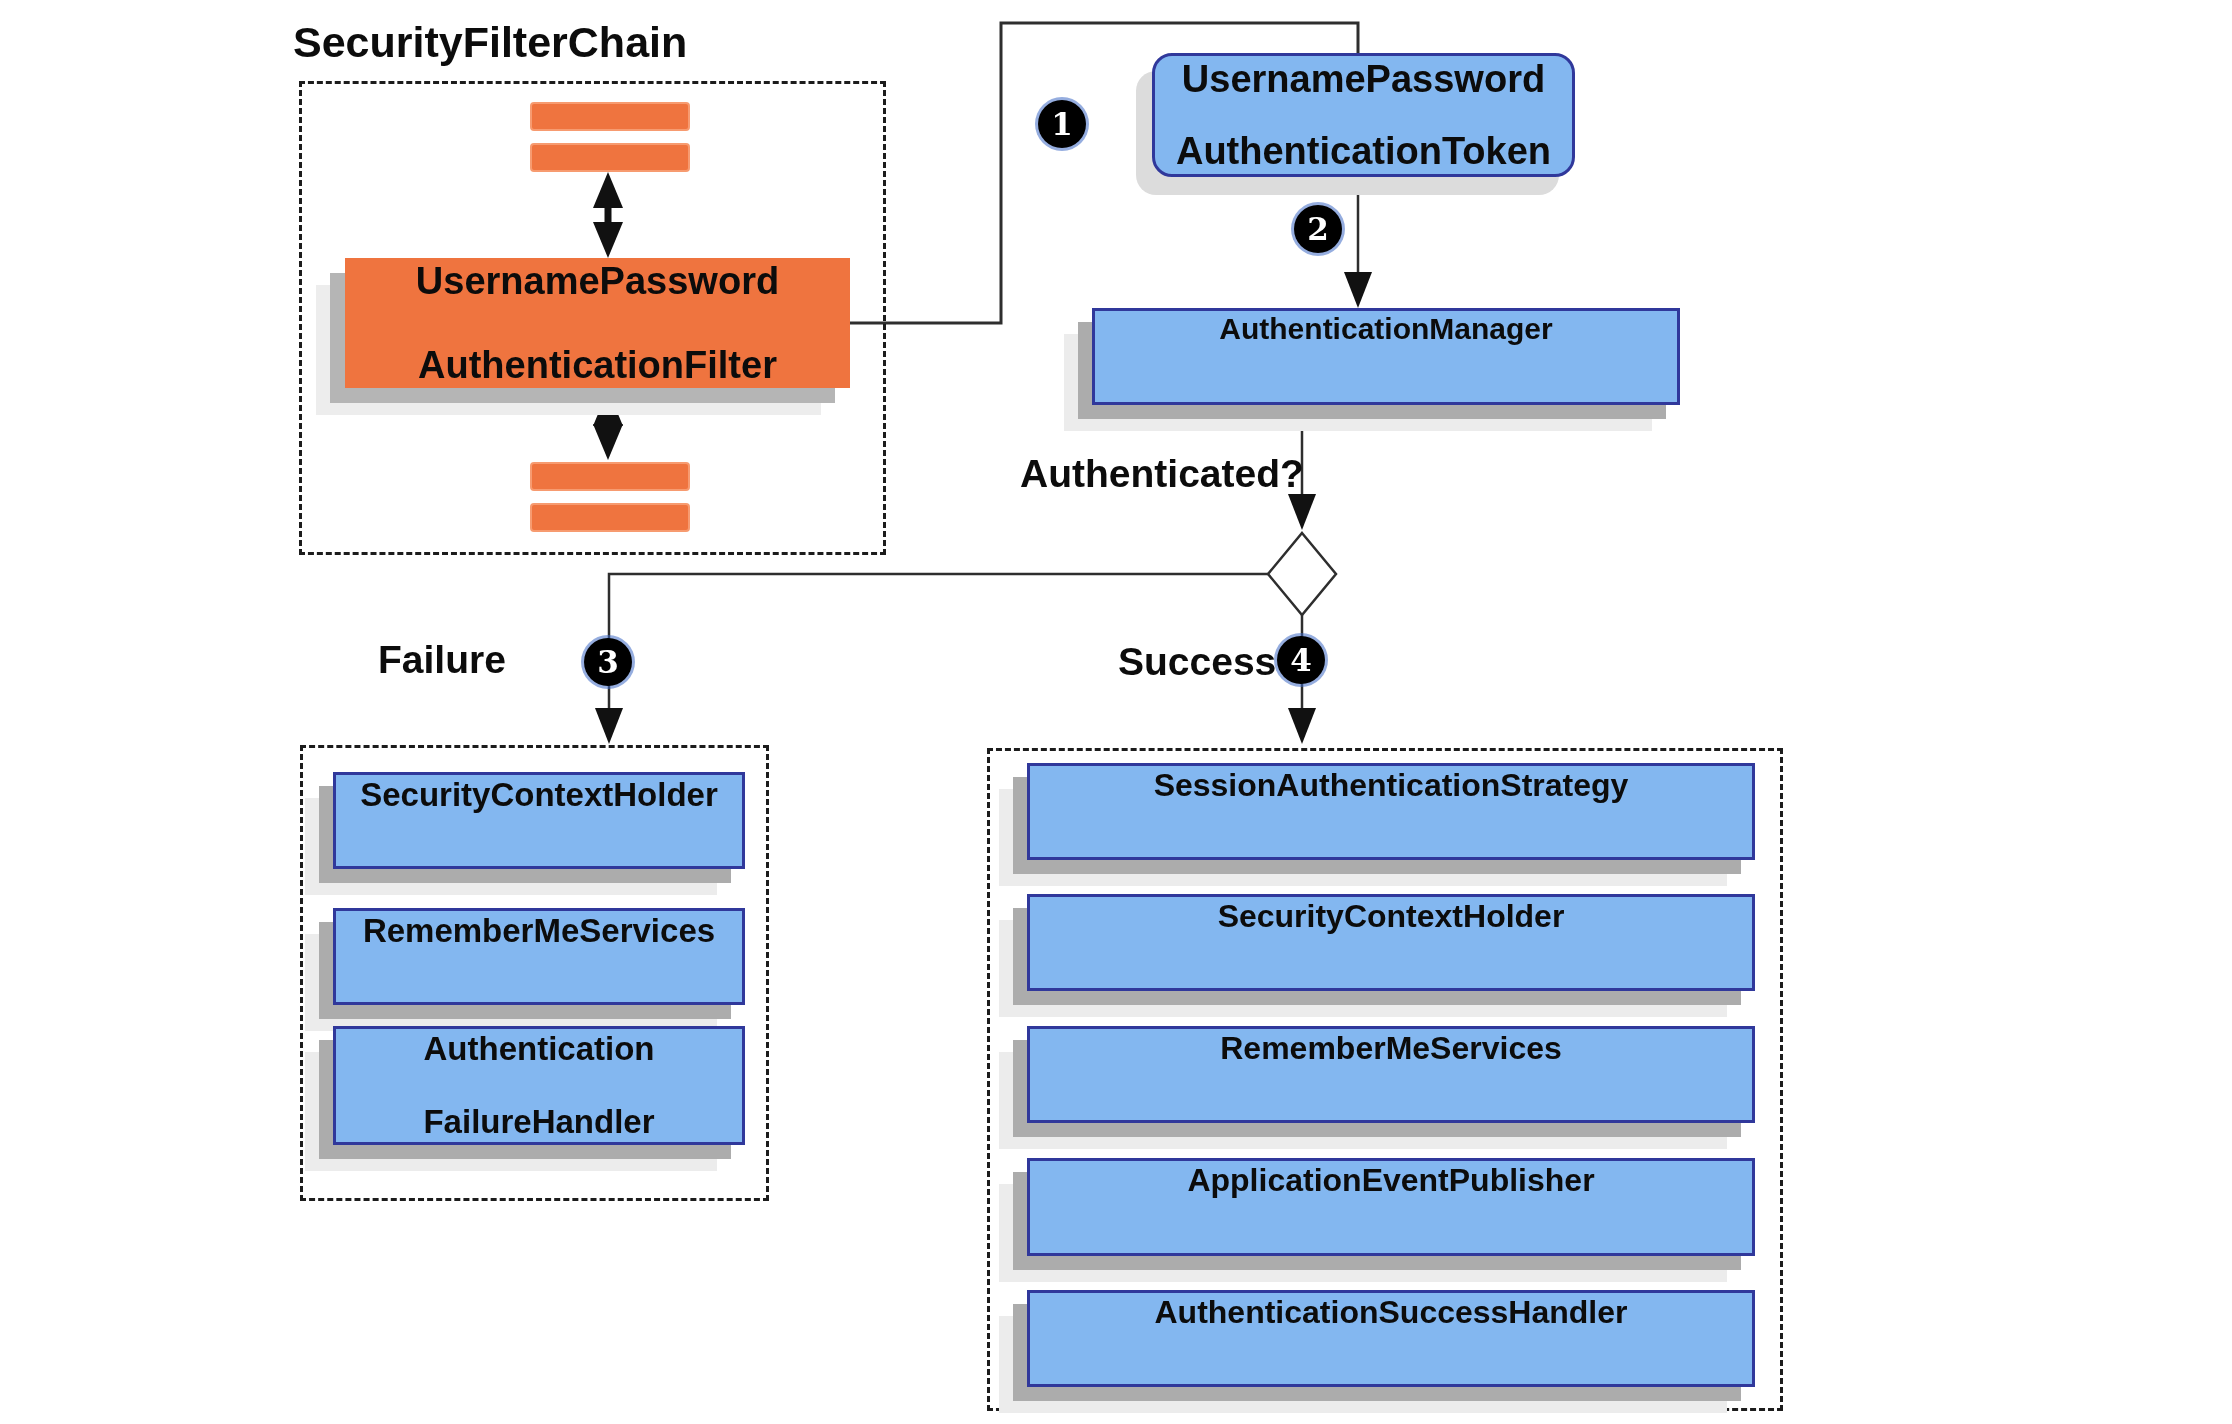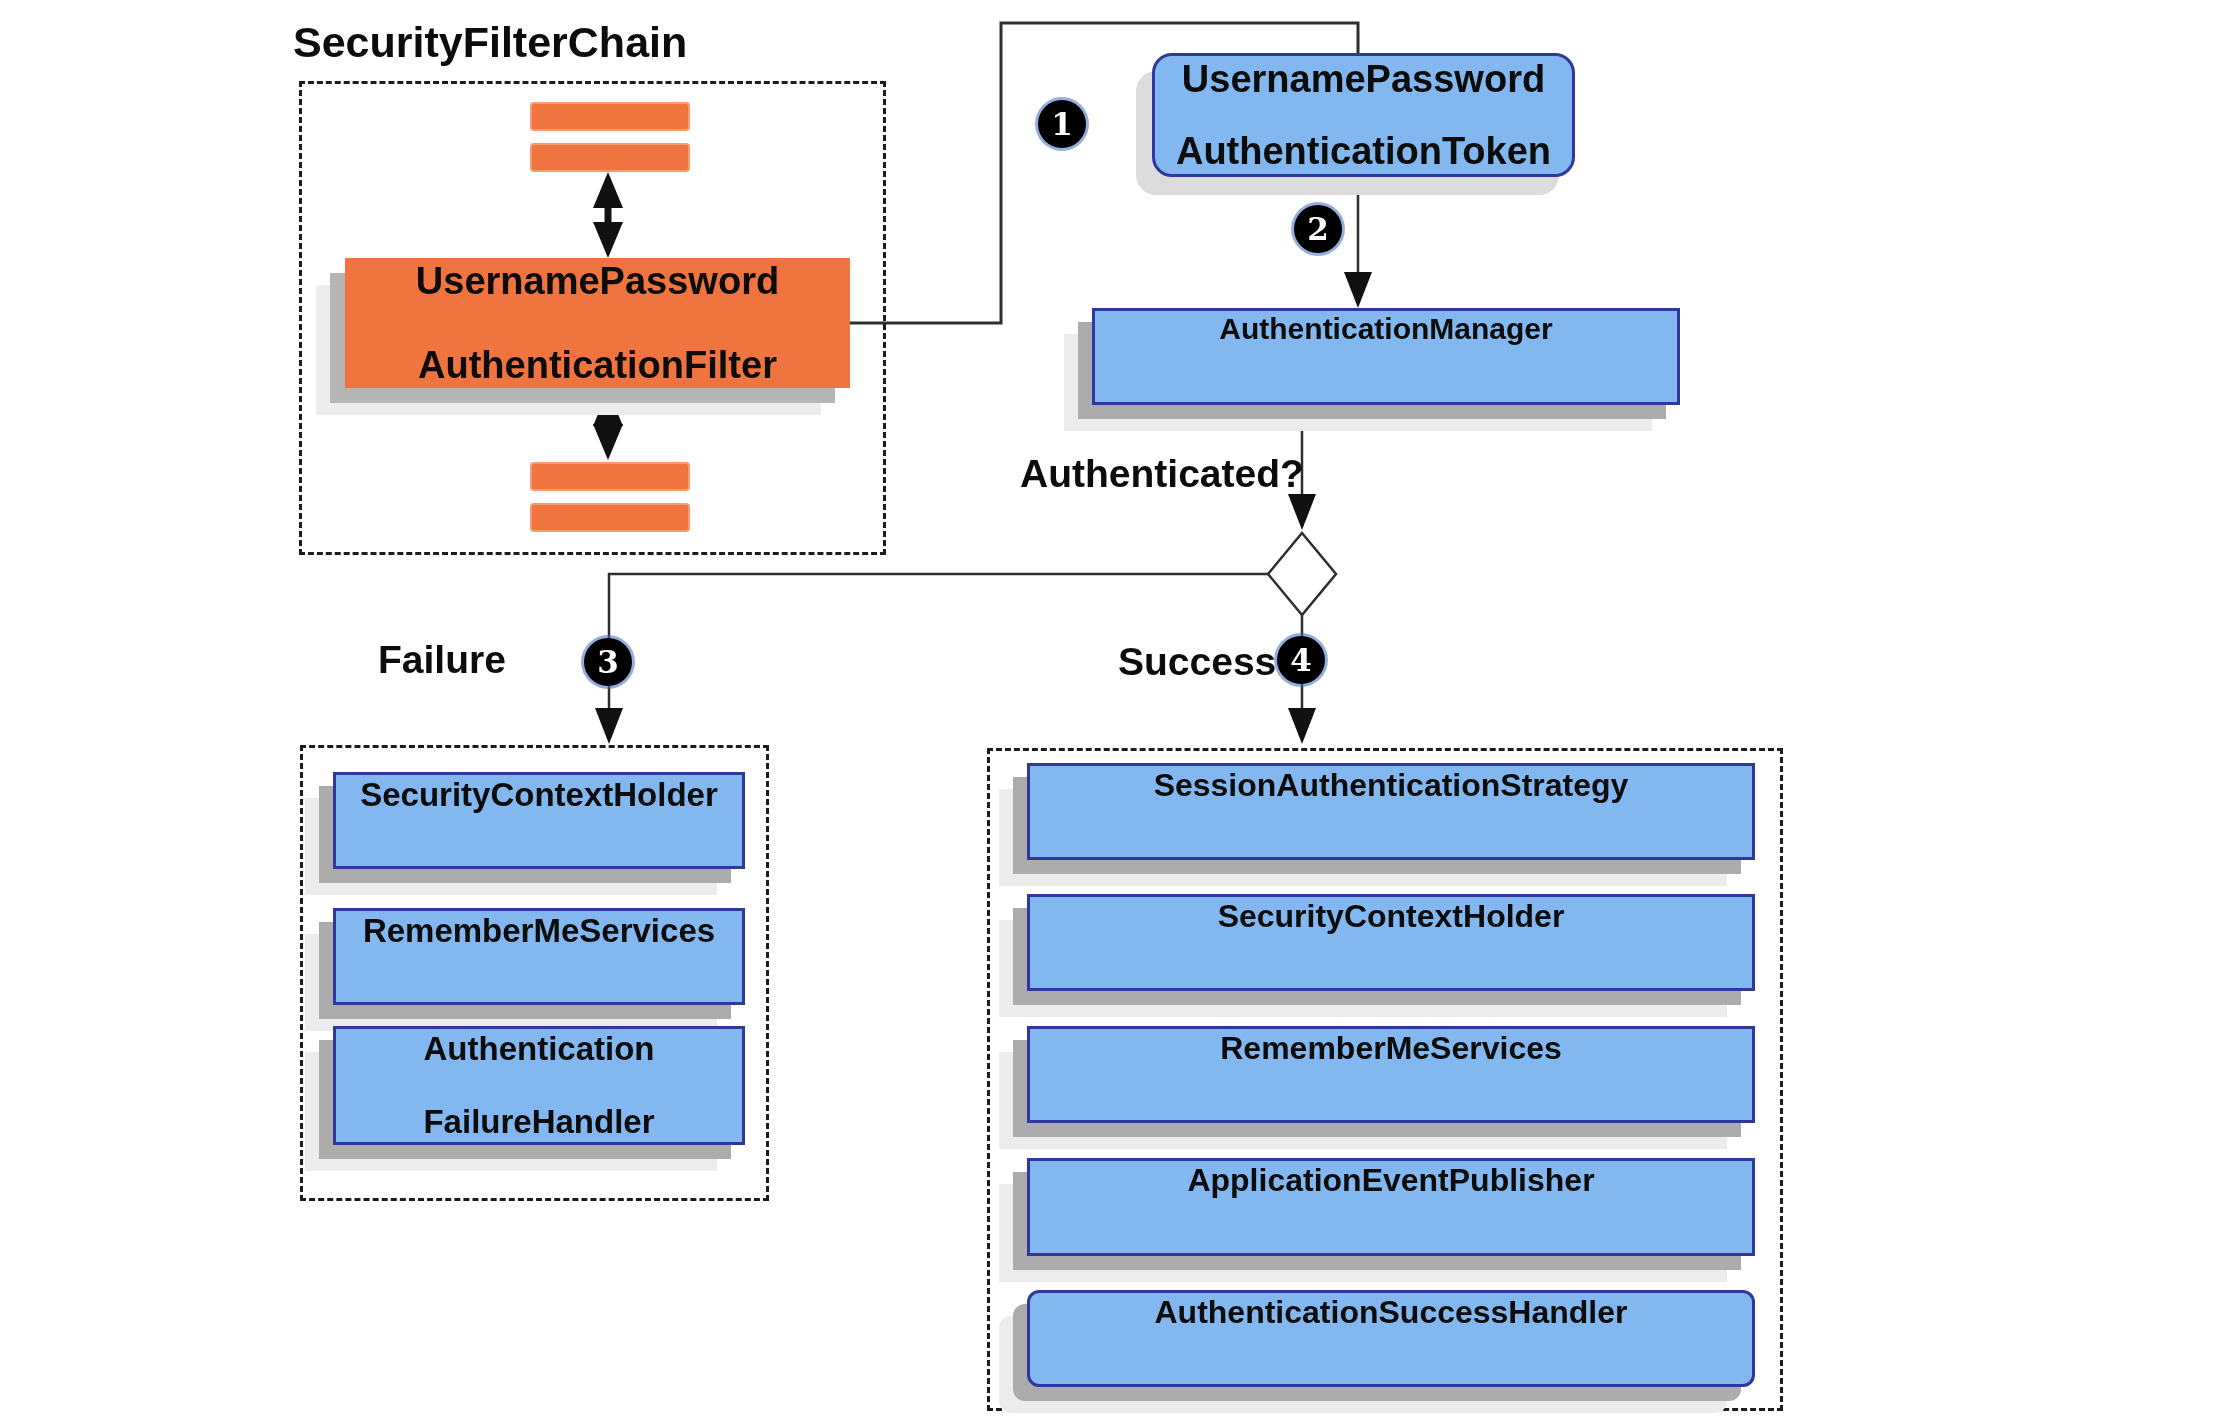--- a/index.html
+++ b/index.html
@@ -43,21 +43,21 @@
   .failure-node{left:333px;width:412px;font-size:33px;}
   #failure-node-0{top:772px;height:97px;}
   #failure-node-1{top:908px;height:97px;}
   #failure-node-2{top:1007px;height:119px;margin-top:19px;}
 
   .success-node{left:1027px;width:728px;font-size:32px;}
   #success-node-0{top:763px;height:97px;}
   #success-node-1{top:894px;height:97px;}
   #success-node-2{top:1026px;height:97px;}
   #success-node-3{top:1158px;height:98px;}
-  #success-node-4{top:1290px;height:97px;border-radius:12px;}
+  #success-node-4{top:1290px;height:97px;}
 
   .badge{position:absolute;width:48px;height:48px;border-radius:50%;background:#000;color:#fff;
          display:flex;align-items:center;justify-content:center;z-index:4;
          font-family:"DejaVu Serif",serif;font-weight:bold;font-size:31px;
          box-shadow:0 0 0 3px rgba(62,105,197,0.55);}
   #badge-1{left:1038px;top:100px;}
   #badge-2{left:1294px;top:205px;}
   #badge-3{left:584px;top:638px;}
   #badge-4{left:1277px;top:636px;}
 </style>

